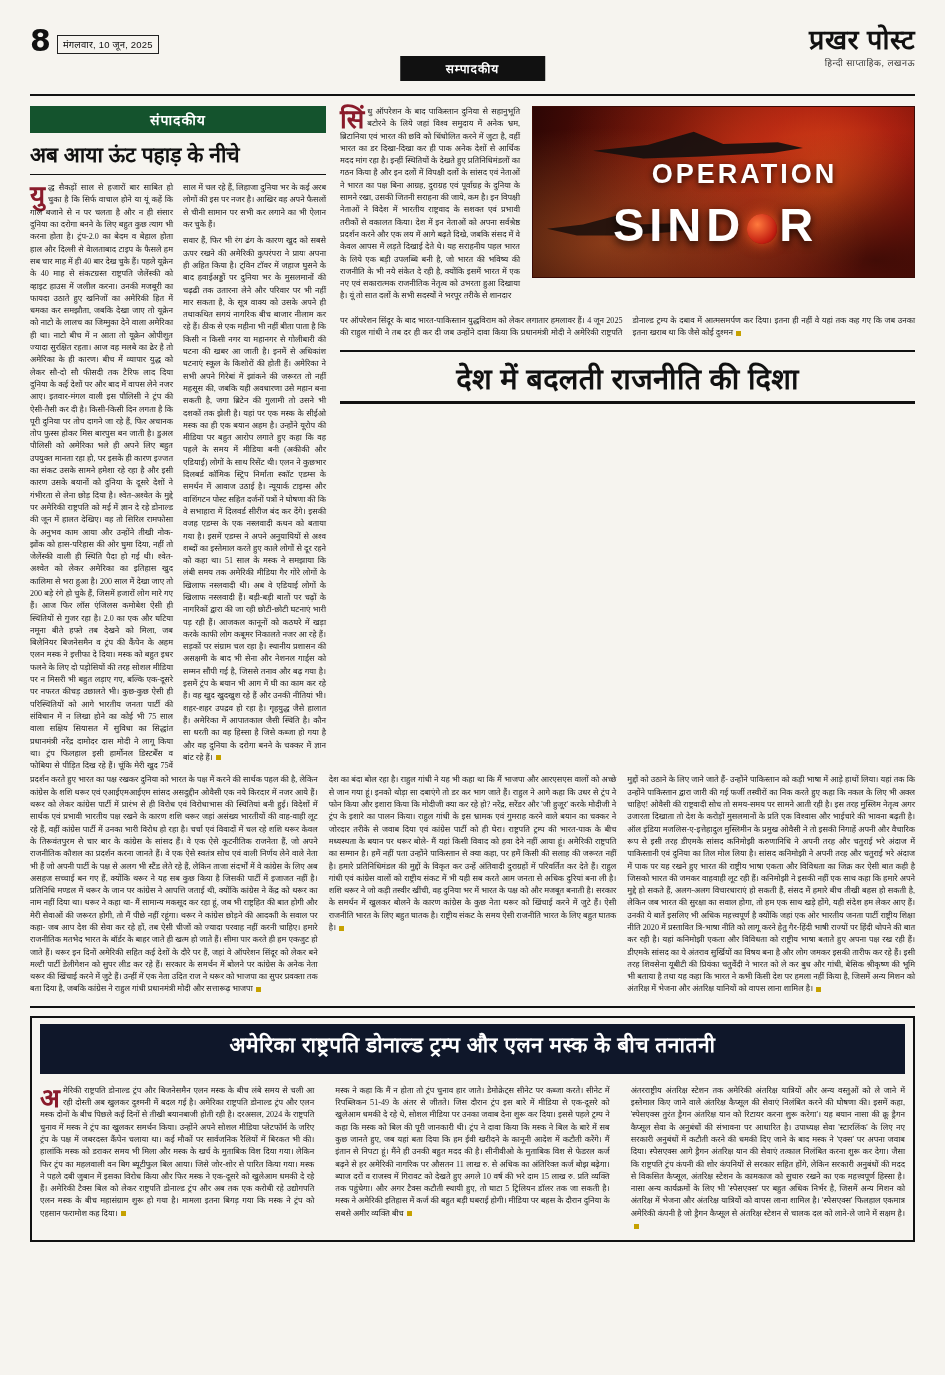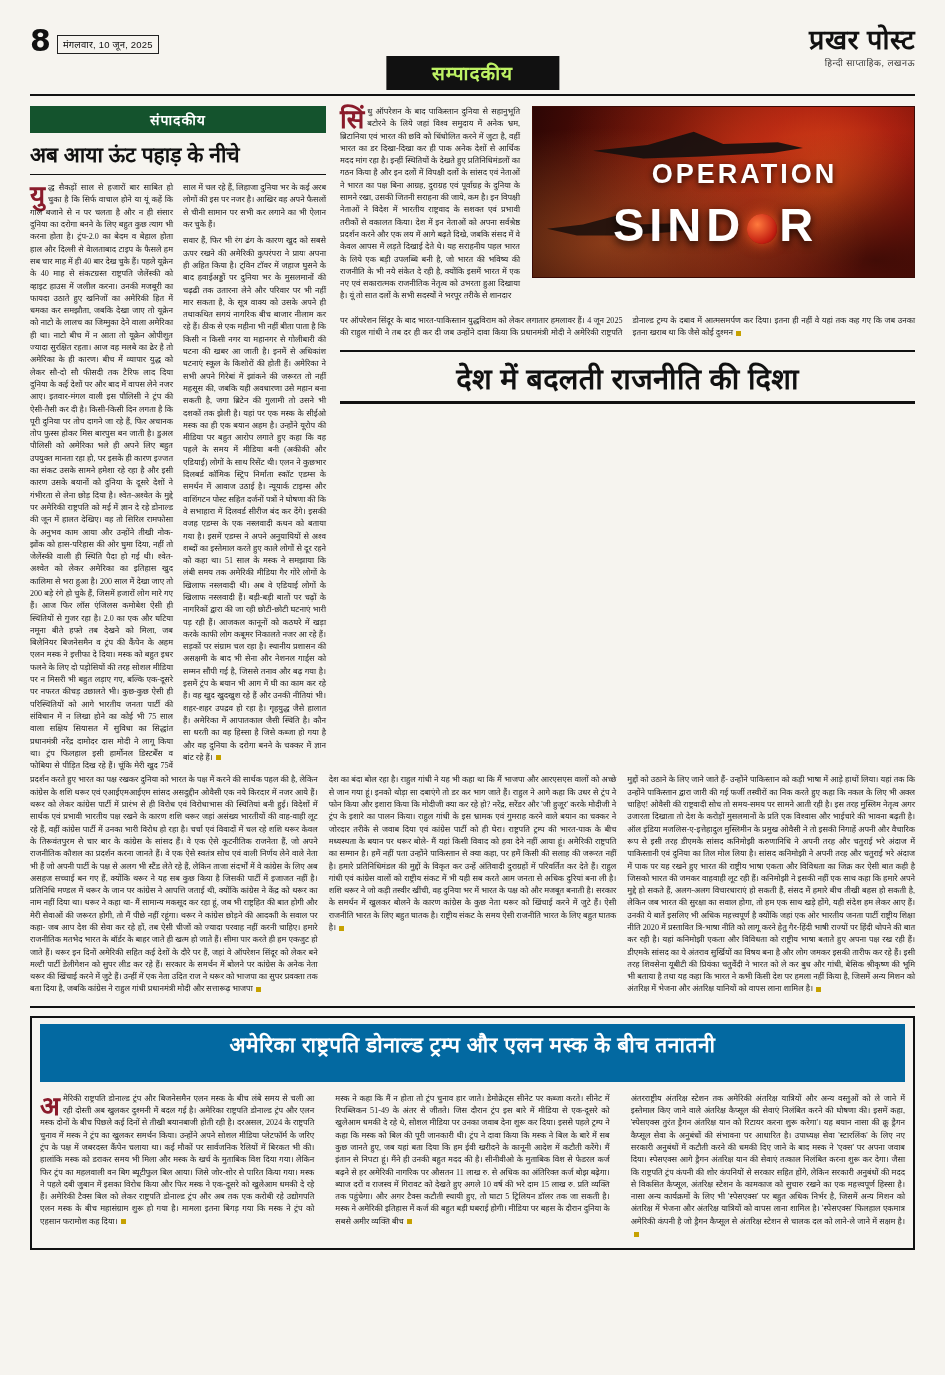--- a/index.html
+++ b/index.html
@@ -45,24 +45,24 @@
     margin-top: 9px;
     white-space: nowrap;
     letter-spacing: .2px;
   }
   .center-banner {
     position: absolute;
     left: 50%;
     transform: translateX(-50%);
     top: 30px;
     background: #111;
-    color: #bef264;
-    font-family: "Liberation Sans", sans-serif;
-    font-weight: bold;
-    font-size: 19px;
+    color: #ffffff;
+    font-family: "Liberation Sans", sans-serif;
+    font-weight: bold;
+    font-size: 12px;
     letter-spacing: 1px;
     padding: 4px 46px;
   }
   .brand { text-align: right; margin-left: 47px; }
   .brand-name {
     font-family: "Liberation Sans", sans-serif;
     font-weight: bold;
     font-size: 27px;
     letter-spacing: .5px;
     line-height: 28px;
@@ -215,27 +215,27 @@
   }
   .band-rule-bot { border-top: 1px solid #111; border-bottom: 2px solid #111; height: 3px; margin-bottom: 8px; }
 
   
   .feature {
     margin-top: 10px;
     border-top: 2px solid #111;
     padding-top: 8px;
   }
   .feature-title {
-    background: #0369a1;
+    background: #0f172a;
     color: #fff;
     text-align: center;
     font-family: "Liberation Sans", sans-serif;
     font-weight: bold;
     font-size: 21px;
-    padding: 6px 0 24px;
+    padding: 6px 0 16px;
     letter-spacing: .5px;
   }
   .feature-body { margin-top: 8px; }
   .framed { border: 2px solid #111; padding: 6px 8px 8px; }
 </style>
 </head>
 <body>
 
 <div class="page">
 

